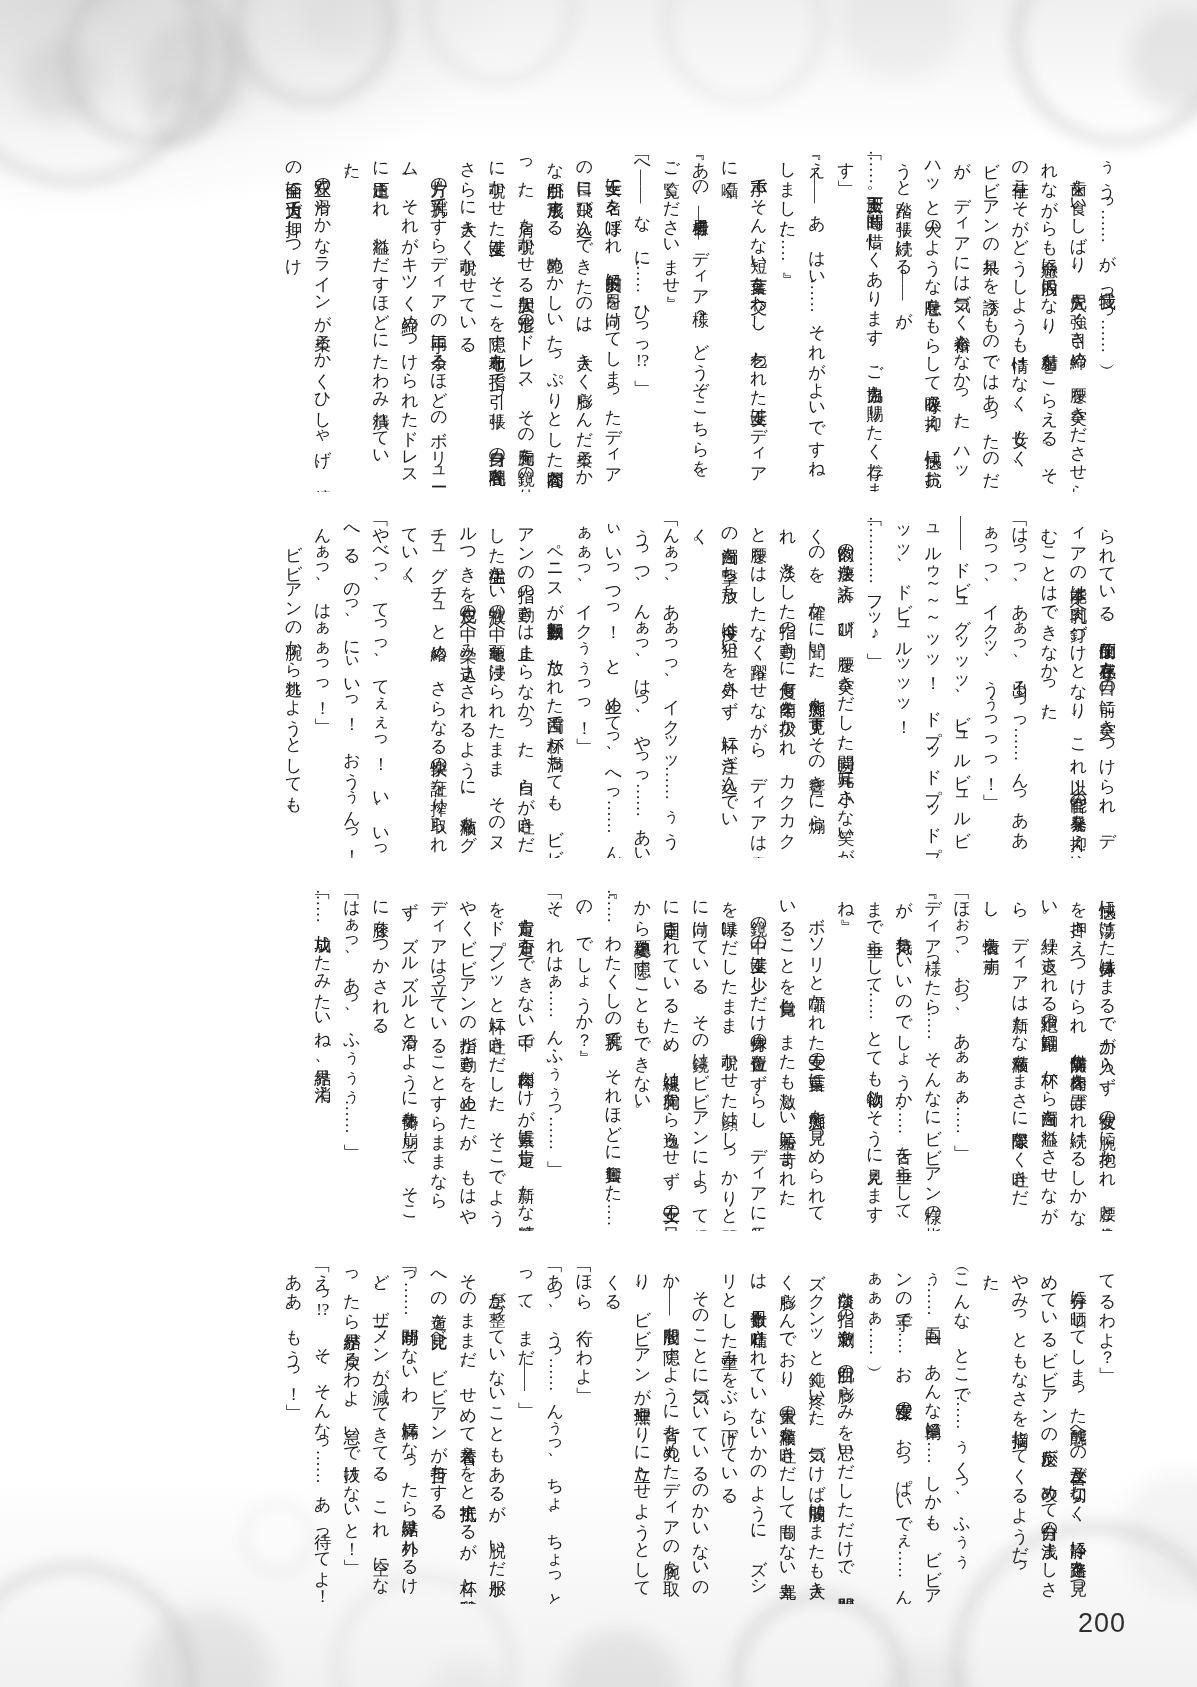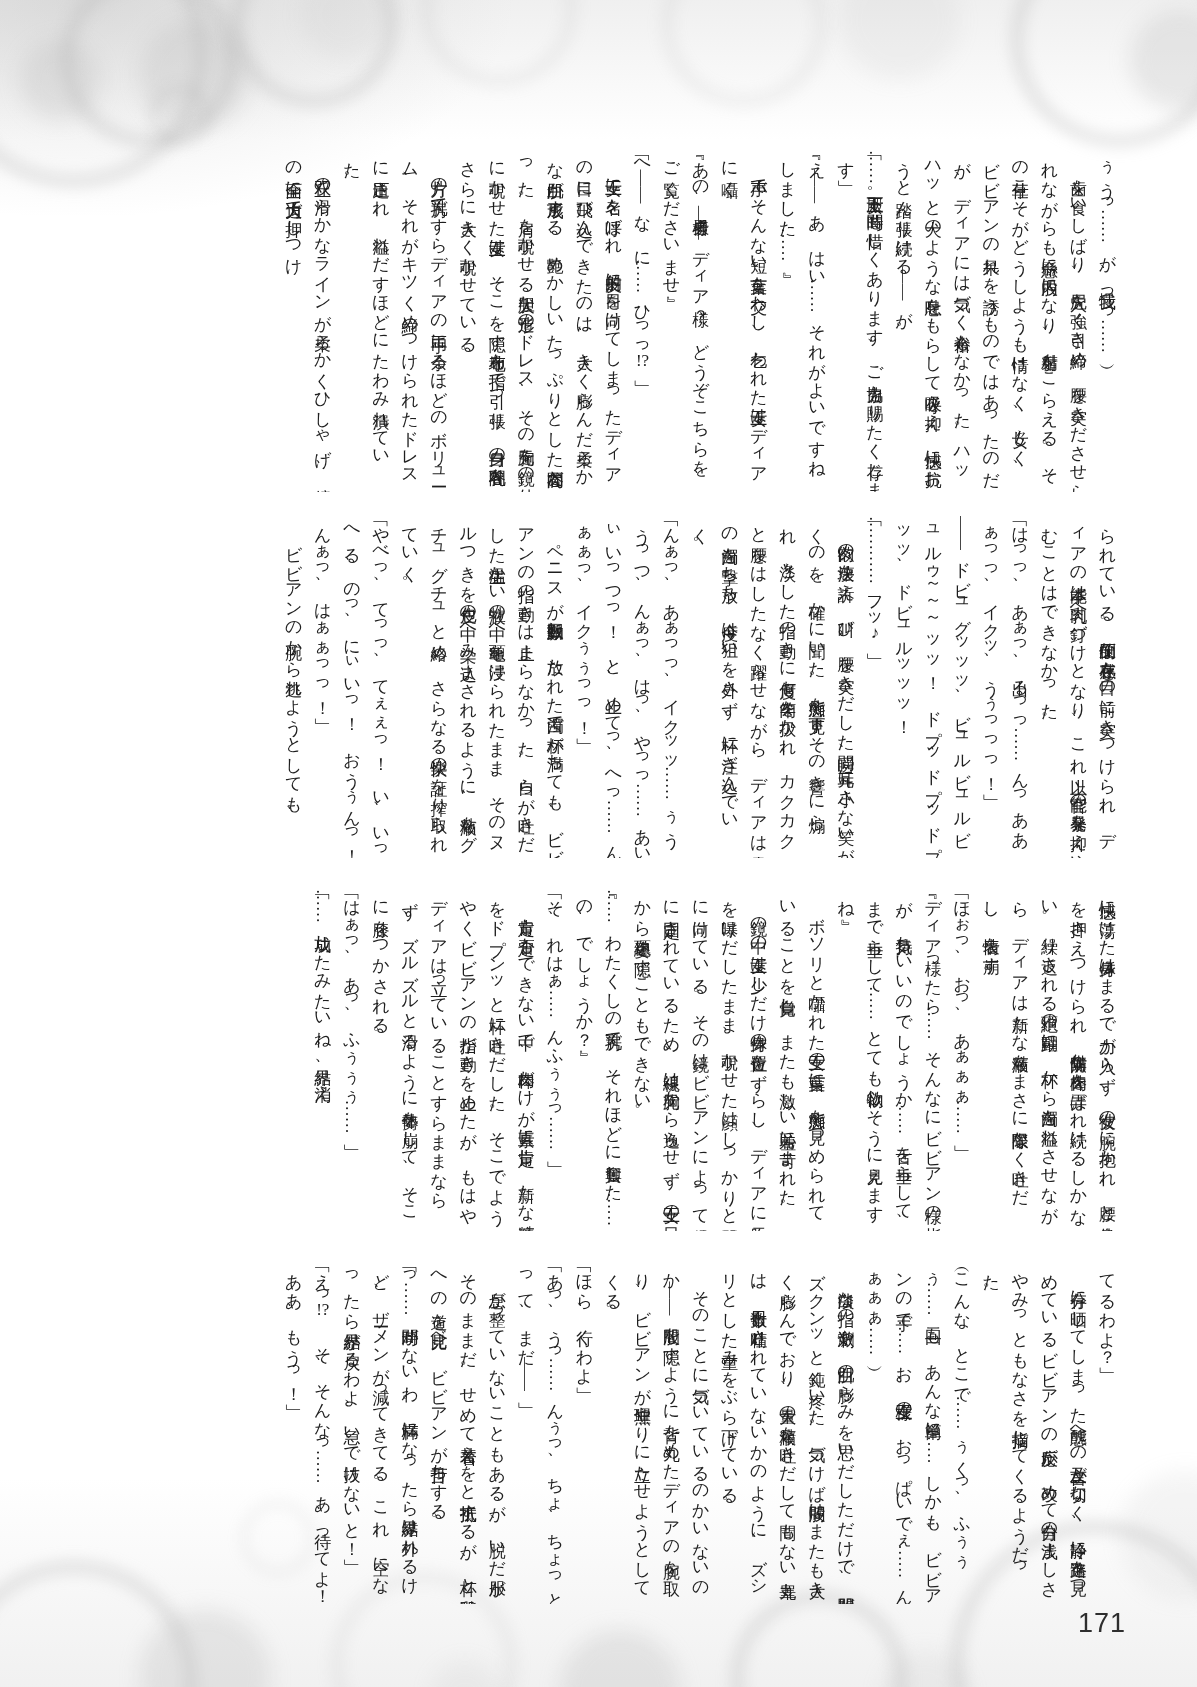--- a/index.html
+++ b/index.html
@@ -113,15 +113,15 @@
       <p class="para">（こんな、とこで……ぅくっ、ふぅぅぅ……二回も、あんな簡単に……しかも、ビビアンの手で……お、王女様の、おっぱいでぇ……んぁぁぁ……）</p>
       <p class="para indent">淡白な指の刺激や、白肌の膨らみを思いだしただけで、股間がズクンッと鈍く疼いた。気づけば股間はまたも大きく膨らんでおり、大量の精液を吐きだして間もない睾丸は、十数日も吐精されていないかのように、ズシリとした重みをぶら下げている。</p>
       <p class="para indent">そのことに気づいているのかいないのか――股間を隠すように背を丸めたディアの腕を取り、ビビアンが無理やりに立たせようとしてくる。</p>
       <p class="para">「ほら、行くわよ」</p>
       <p class="para">「あっ、うっ……んぅっ、ちょ、ちょっと待って、まだ――」</p>
       <p class="para indent">息が整っていないこともあるが、脱いだ服がそのままだ。せめて着替えをと抵抗するが、杯と階段への道を見比べ、ビビアンが舌打ちする。</p>
       <p class="para">「っ……時間がないわ。満杯になったら結界は外れるけど、ザーメンが減ってきてる。これ、空になったら結界が戻るわよ、急いで抜けないと！」</p>
       <p class="para">「えっ<span class="tcy">!?</span>　そ、そんなっ……あ、待ってよ！　ああ、もうっ！」</p>
     </div>
 
-  <div class="page-number">171</div>
+  <div class="page-number">200</div>
 
 </div>
 
 </body></html>

